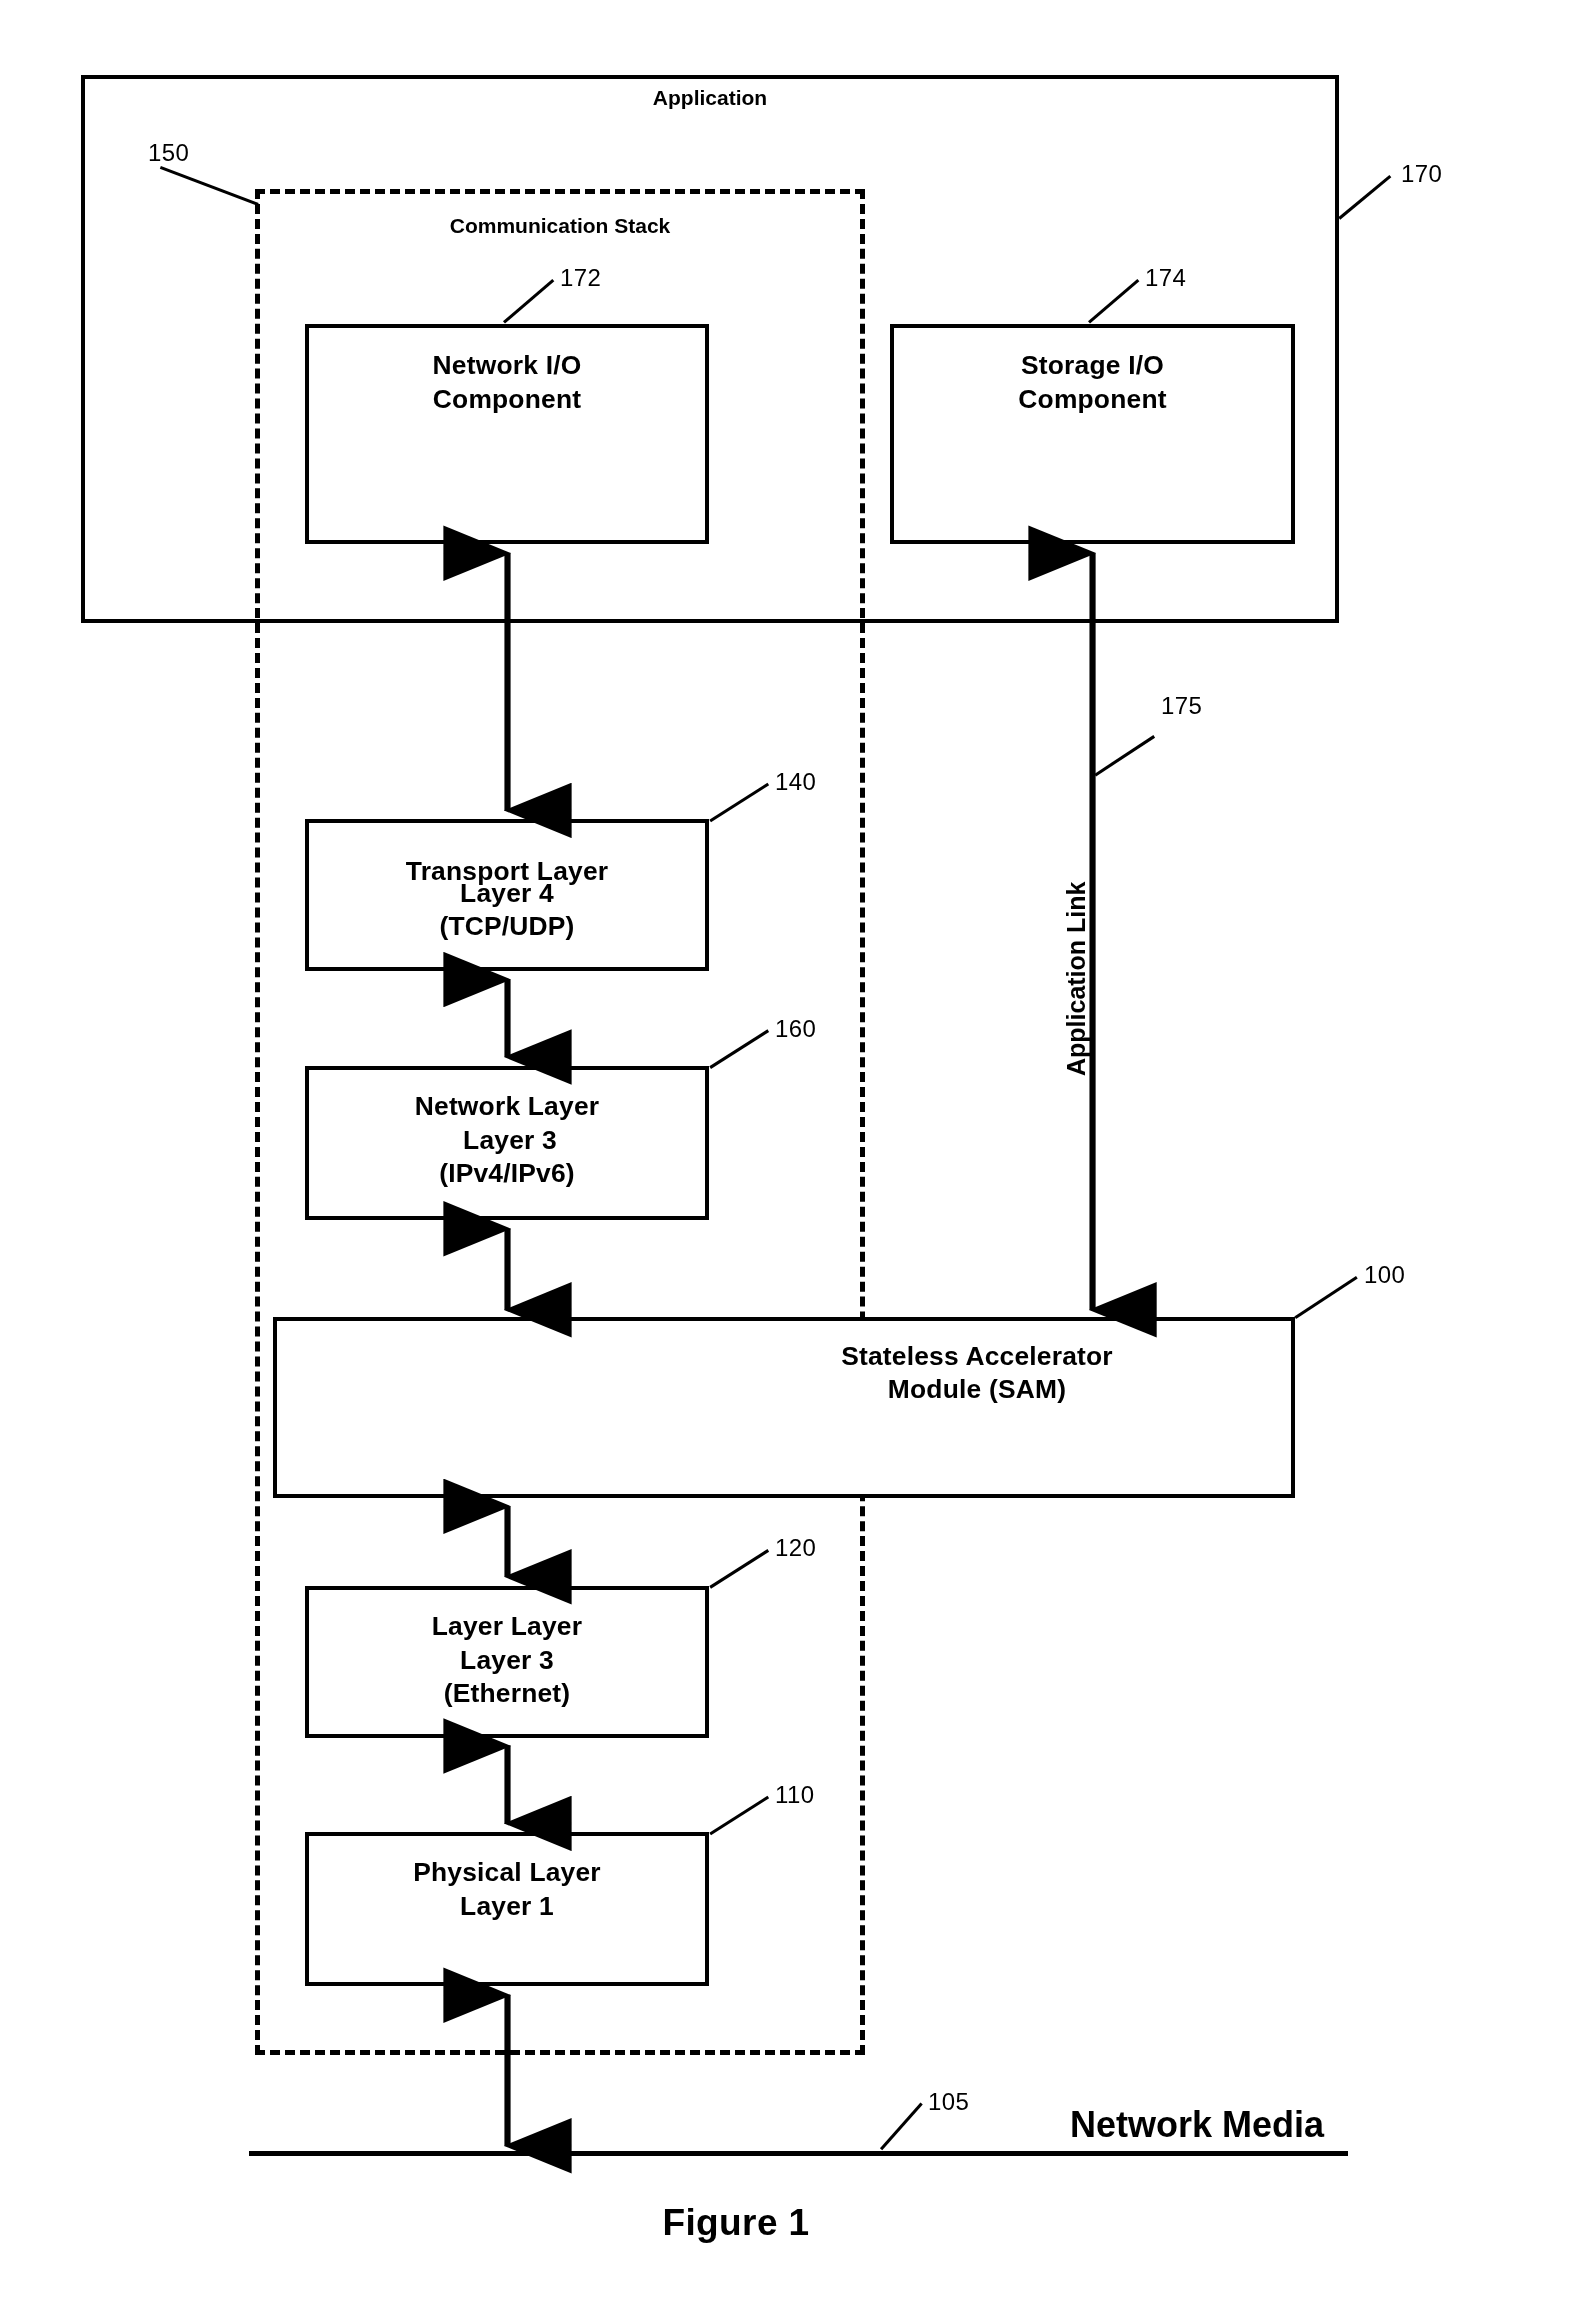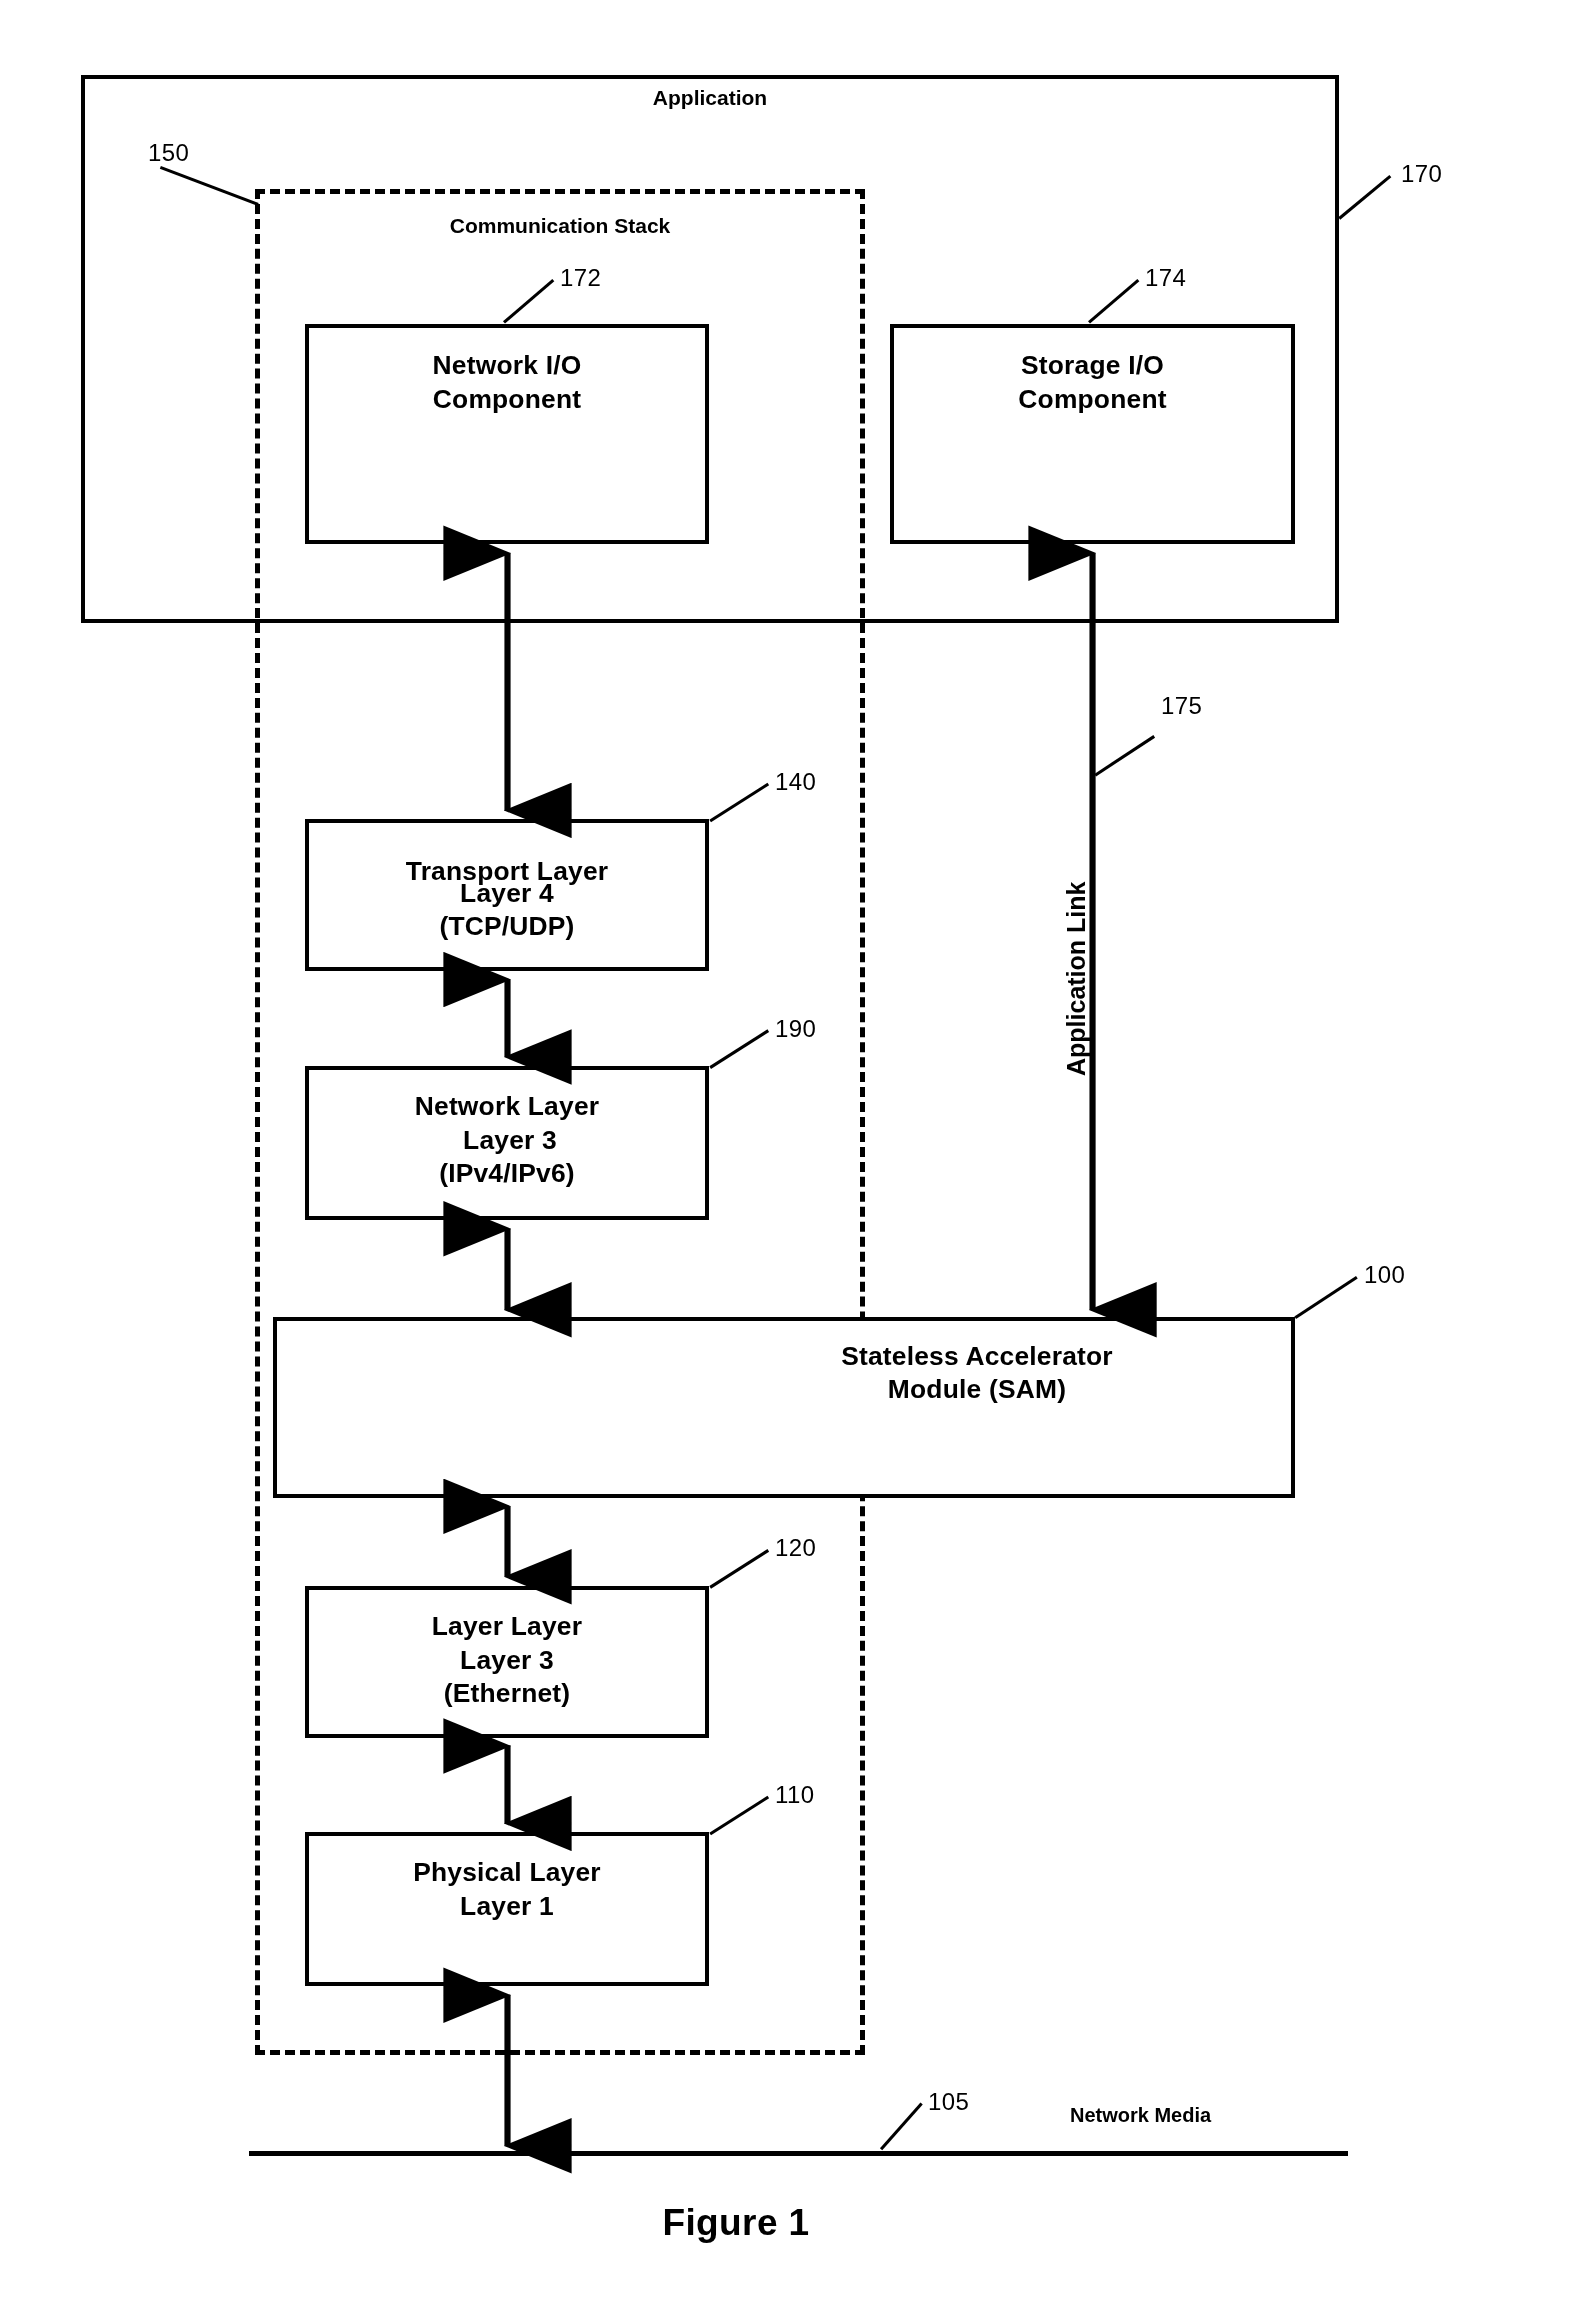--- a/index.html
+++ b/index.html
@@ -59,21 +59,21 @@
     <div class="boxlabel" style="top:54px;">Layer 4</div>
     <div class="boxlabel" style="top:87px;">(TCP/UDP)</div>
   </div>
   <div class="reftxt" style="left:775px;top:768px;">140</div>
 
   <div class="abs solidbox" style="left:305px;top:1066px;width:404px;height:154px;">
     <div class="boxlabel" style="top:20px;">Network Layer</div>
     <div class="boxlabel" style="top:54px;padding-left:6px;">Layer 3</div>
     <div class="boxlabel" style="top:87px;">(IPv4/IPv6)</div>
   </div>
-  <div class="reftxt" style="left:775px;top:1015px;">190</div>
+  <div class="reftxt" style="left:775px;top:1015px;">160</div>
 
   <div class="abs solidbox" style="left:273px;top:1317px;width:1022px;height:181px;">
     <div class="boxlabel" style="left:auto;right:32px;top:52px;width:564px;text-align:center;">Module (SAM)</div>
     <div class="boxlabel" style="left:auto;right:32px;top:18.5px;width:564px;text-align:center;">Stateless Accelerator</div>
   </div>
   <div class="reftxt" style="left:1364px;top:1261px;">100</div>
 
   <div class="abs solidbox" style="left:305px;top:1586px;width:404px;height:152px;">
     <div class="boxlabel" style="top:20px;">Layer Layer</div>
     <div class="boxlabel" style="top:54px;">Layer 3</div>
@@ -85,21 +85,21 @@
     <div class="boxlabel" style="top:20px;">Physical Layer</div>
     <div class="boxlabel" style="top:54px;">Layer 1</div>
   </div>
   <div class="reftxt" style="left:775px;top:1781px;">110</div>
 
   <div class="vlabel" style="left:1062px;top:1076px;">Application Link</div>
   <div class="reftxt" style="left:1161px;top:692px;">175</div>
 
   <div class="media-line" style="left:249px;top:2151px;width:1099px;"></div>
   <div class="reftxt" style="left:928px;top:2088px;">105</div>
-  <div style="position:absolute;left:1070px;top:2104px;font-size:20px;font-weight:bold;">Network Media</div>
+  <div style="position:absolute;left:1070px;top:2104px;font-size:36px;font-weight:bold;">Network Media</div>
 
   <div class="fig" style="left:0px;top:2202px;width:1472px;">Figure 1</div>
 
   <svg class="overlay" viewBox="0 0 1808 2619" preserveAspectRatio="none">
     <defs>
       <marker id="ahead" markerWidth="9" markerHeight="11" refX="4.5" refY="10.4" orient="auto" markerUnits="strokeWidth">
         <polygon points="0,0 9,0 4.5,11" fill="#000"></polygon>
       </marker>
       <marker id="atail" markerWidth="9" markerHeight="11" refX="4.5" refY="0.6" orient="auto" markerUnits="strokeWidth">
         <polygon points="0,11 9,11 4.5,0" fill="#000"></polygon>

